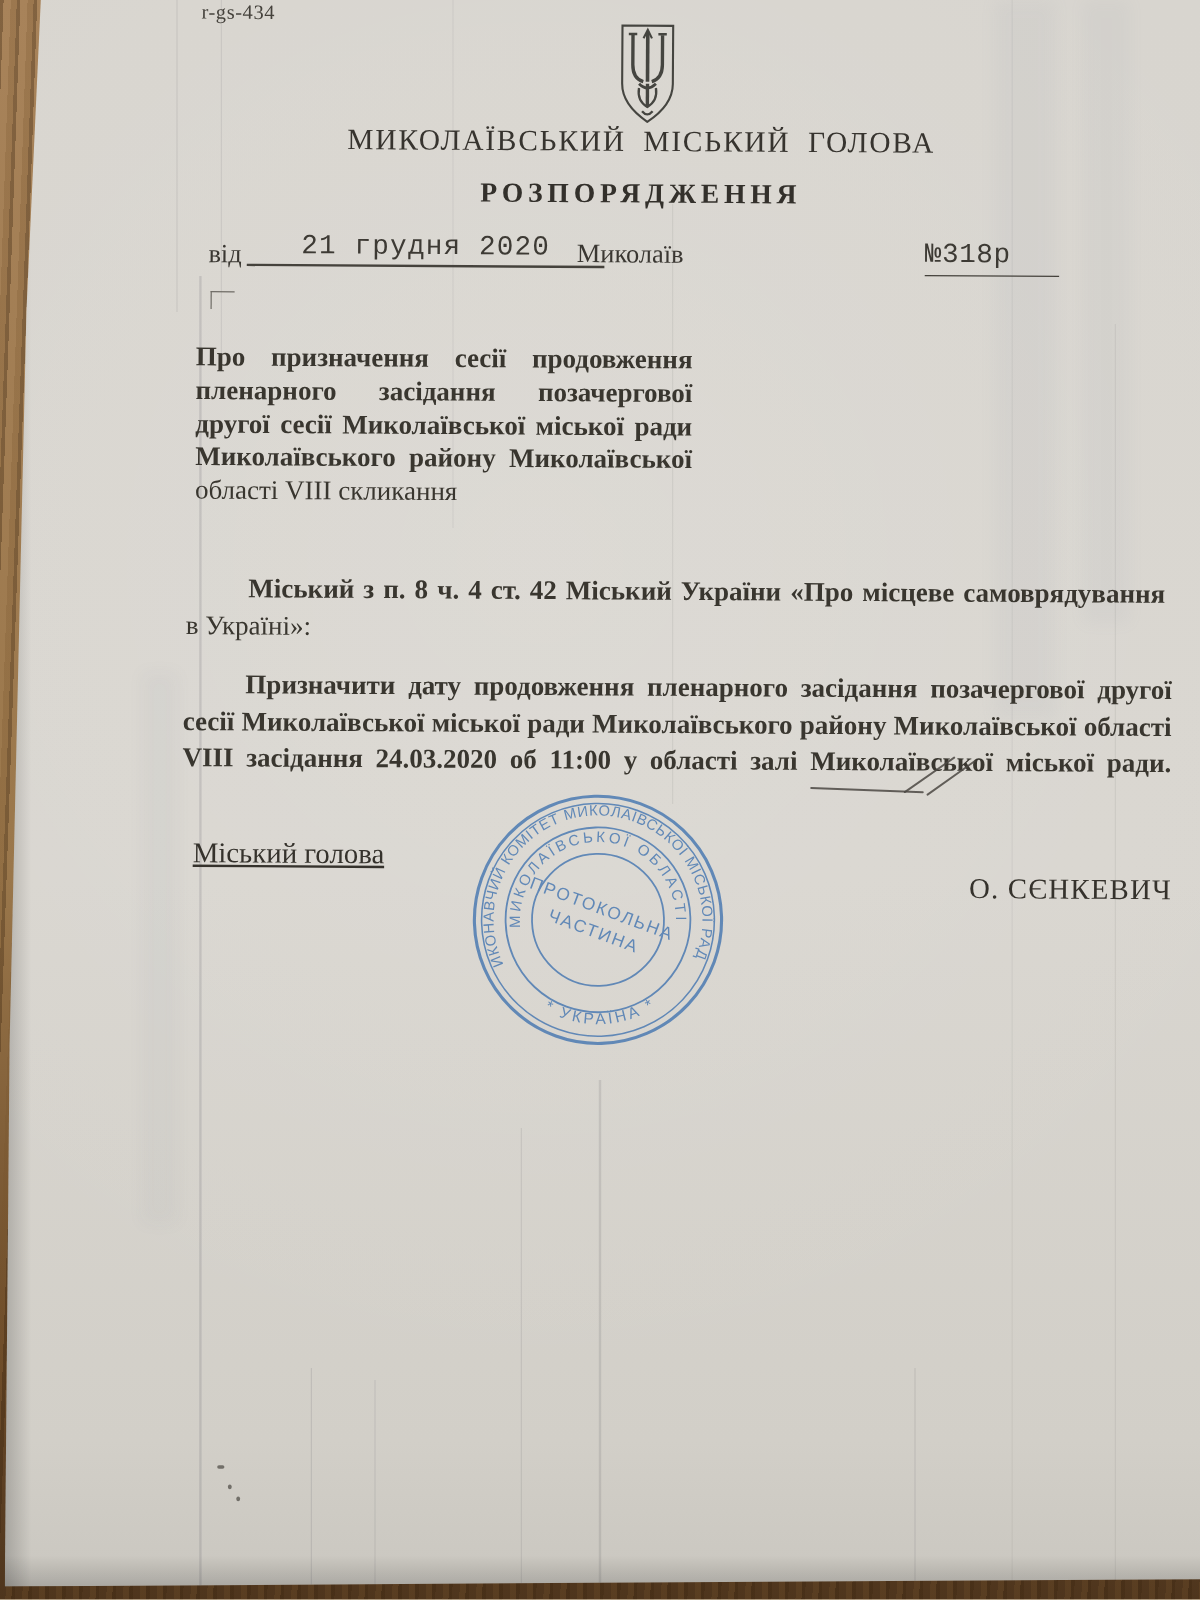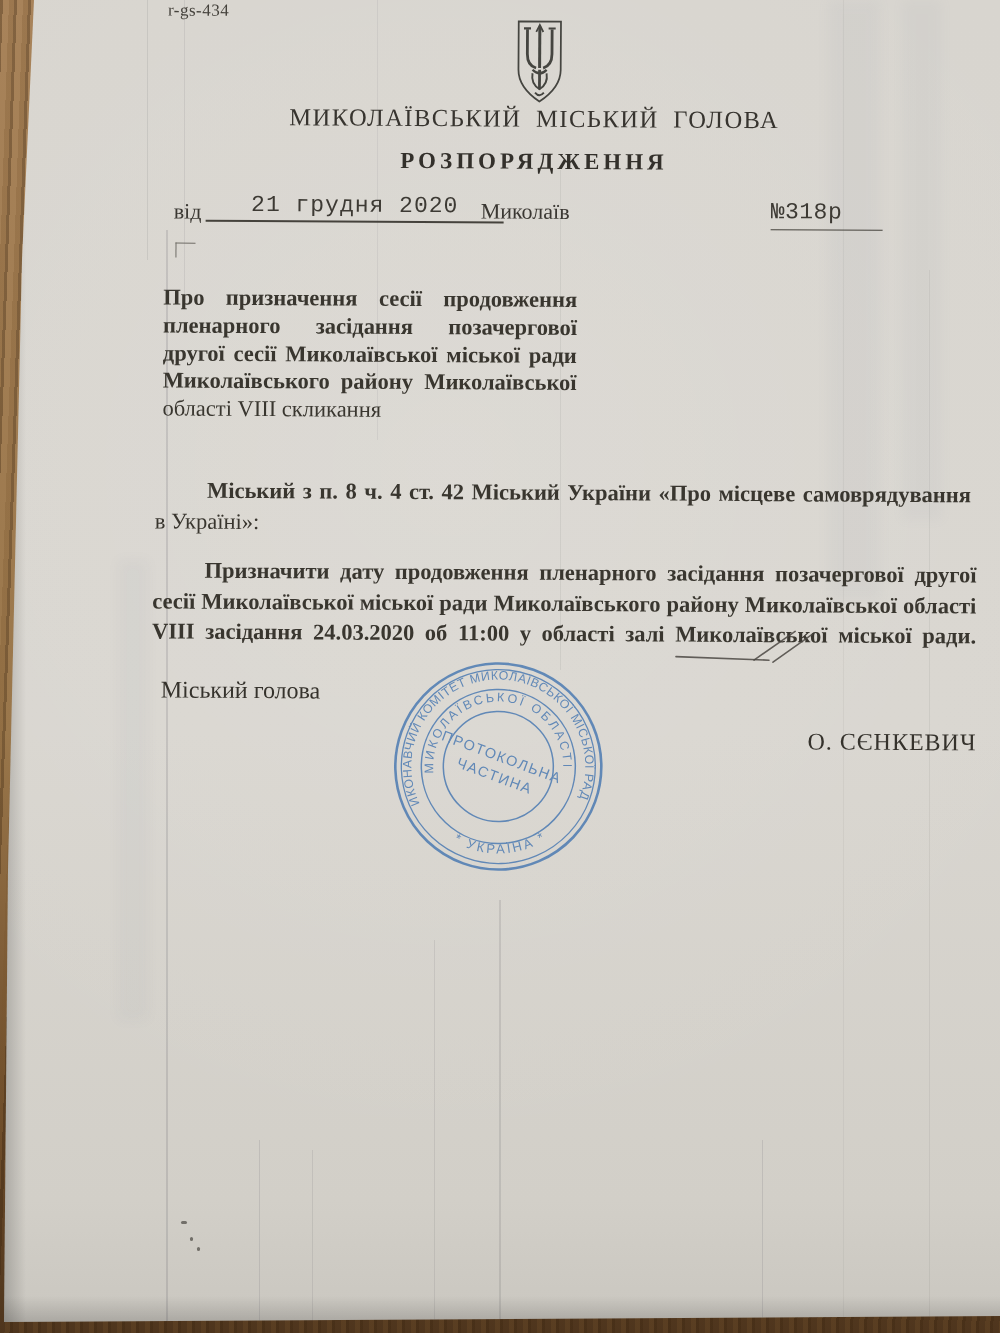--- a/index.html
+++ b/index.html
@@ -129,21 +129,21 @@
           <div class="tline just"><span>сесії</span><span>Миколаївської</span><span>міської</span><span>ради</span><span>Миколаївського</span><span>району</span><span>Миколаївської</span><span>області</span></div>
           <div class="tline just"><span>VIII</span><span>засідання</span><span>24.03.2020</span><span>об</span><span>11:00</span><span>у</span><span>області</span><span>залі</span><span>Миколаївської</span><span>міської</span><span>ради.</span></div>
         </div>
 
       <svg class="abs penmark" style="left:670px;top:618px;" width="160" height="50" viewBox="0 0 160 50">
         <path d="M10 36 L103 39"></path>
         <path d="M88 39 L129 10"></path>
         <path d="M107 41 L146 13"></path>
       </svg>
 
-      <div class="abs sign" style="left:165px;top:677px;">Міський голова</div>
+      <div class="abs sign" style="left:165px;top:699px;text-decoration:underline;">Міський голова</div>
       <div class="abs sign sign-name" style="left:812px;top:725px;">О. СЄНКЕВИЧ</div>
 
       <svg class="abs stamp" style="left:397px;top:659px;" width="212" height="212" viewBox="0 0 212 212">
         <defs>
           <path id="arcOuter" d="M 27.2 142.8 A 87 87 0 1 1 184.8 142.8"></path>
           <path id="arcBottom" d="M 39.4 161.9 A 87 87 0 0 0 172.6 161.9"></path>
           <path id="arcMiddle" d="M 46.6 132.4 A 65 65 0 1 1 165.4 132.4"></path>
         </defs>
         <g fill="none" stroke="#4b7ab2">
           <circle cx="106" cy="106" r="103" stroke-width="2.6"></circle>

